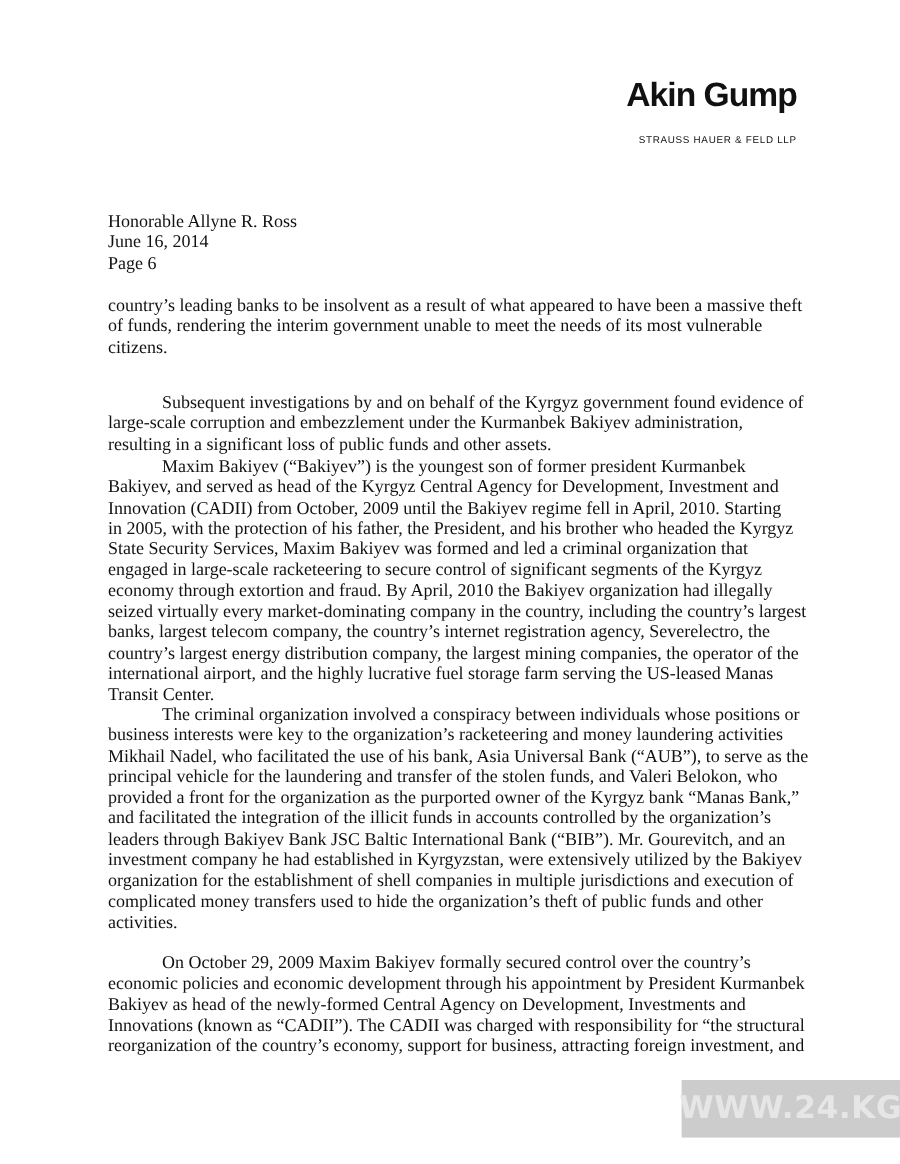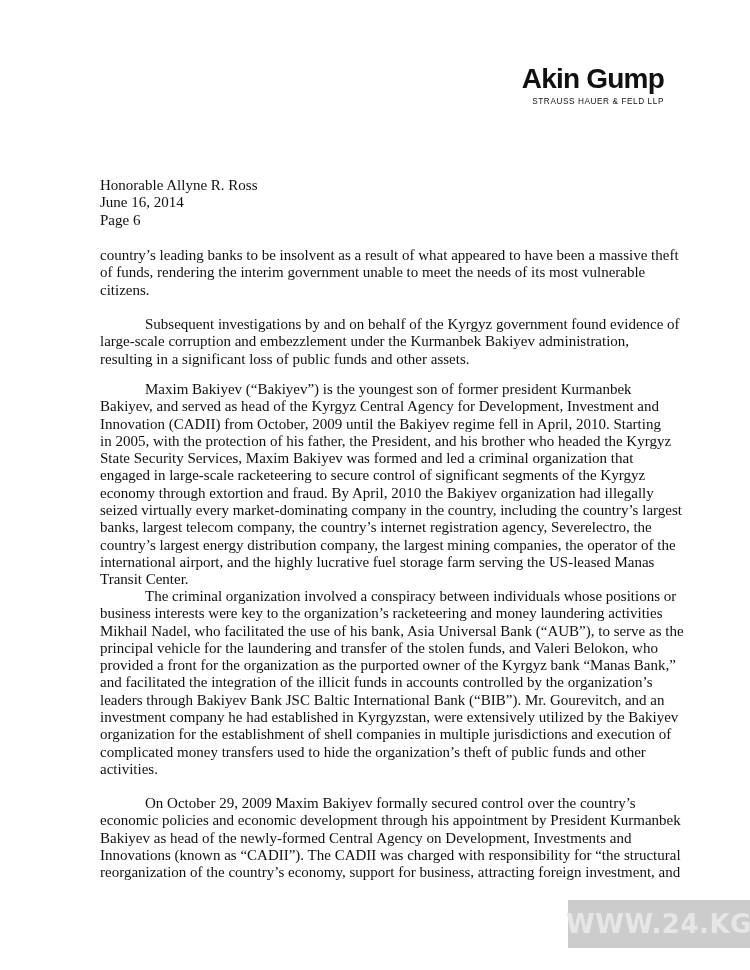--- a/index.html
+++ b/index.html
@@ -6,31 +6,31 @@
     body { width: 750px; height: 970px; position: relative; overflow: hidden; }
     .page { position: absolute; left: 0; top: 0; width: 750px; height: 970px; background: #ffffff; border-radius: 26px; }
     .logo { position: absolute; left: 520px; top: 62px; width: 144px; text-align: right; }
     .logo-name {
       font-family: "Liberation Sans", sans-serif; font-weight: bold;
       font-size: 28px; letter-spacing: -0.8px; color: #111111; line-height: 34px;
       display: block;
     }
     .logo-tag {
       font-family: "Liberation Sans", sans-serif; font-size: 8.2px;
-      letter-spacing: 0.6px; color: #111111; line-height: 10px; display: block; margin-top: 1px;
+      letter-spacing: 0.6px; color: #111111; line-height: 10px; display: block; margin-top: 16px;
     }
     .text {
       font-family: "Liberation Serif", serif; font-size: 15px; line-height: 17.3px;
-      color: #111111; position: absolute; left: 90px; width: 600px; white-space: nowrap; margin-left: 10px;
+      color: #111111; position: absolute; left: 90px; width: 600px; white-space: nowrap;
     }
     .line { display: block; }
     .indent { padding-left: 45px; }
     #header-block { top: 177px; }
     #para-1 { top: 247px; }
-    #para-2 { top: 316px; }
+    #para-2 { top: 328px; }
     #para-3 { top: 381px; }
     #para-4 { top: 588px; }
     #para-5 { top: 795px; }
     .watermark {
       position: absolute; left: 568px; top: 860px; width: 182px; height: 48px;
       background: #cccccc; display: flex; align-items: center; justify-content: center; margin-top: 40px;
     }
     .watermark span {
       font-family: "DejaVu Sans", sans-serif; font-weight: bold; font-size: 26px;
       color: #e6e6e6; letter-spacing: 0.5px;

